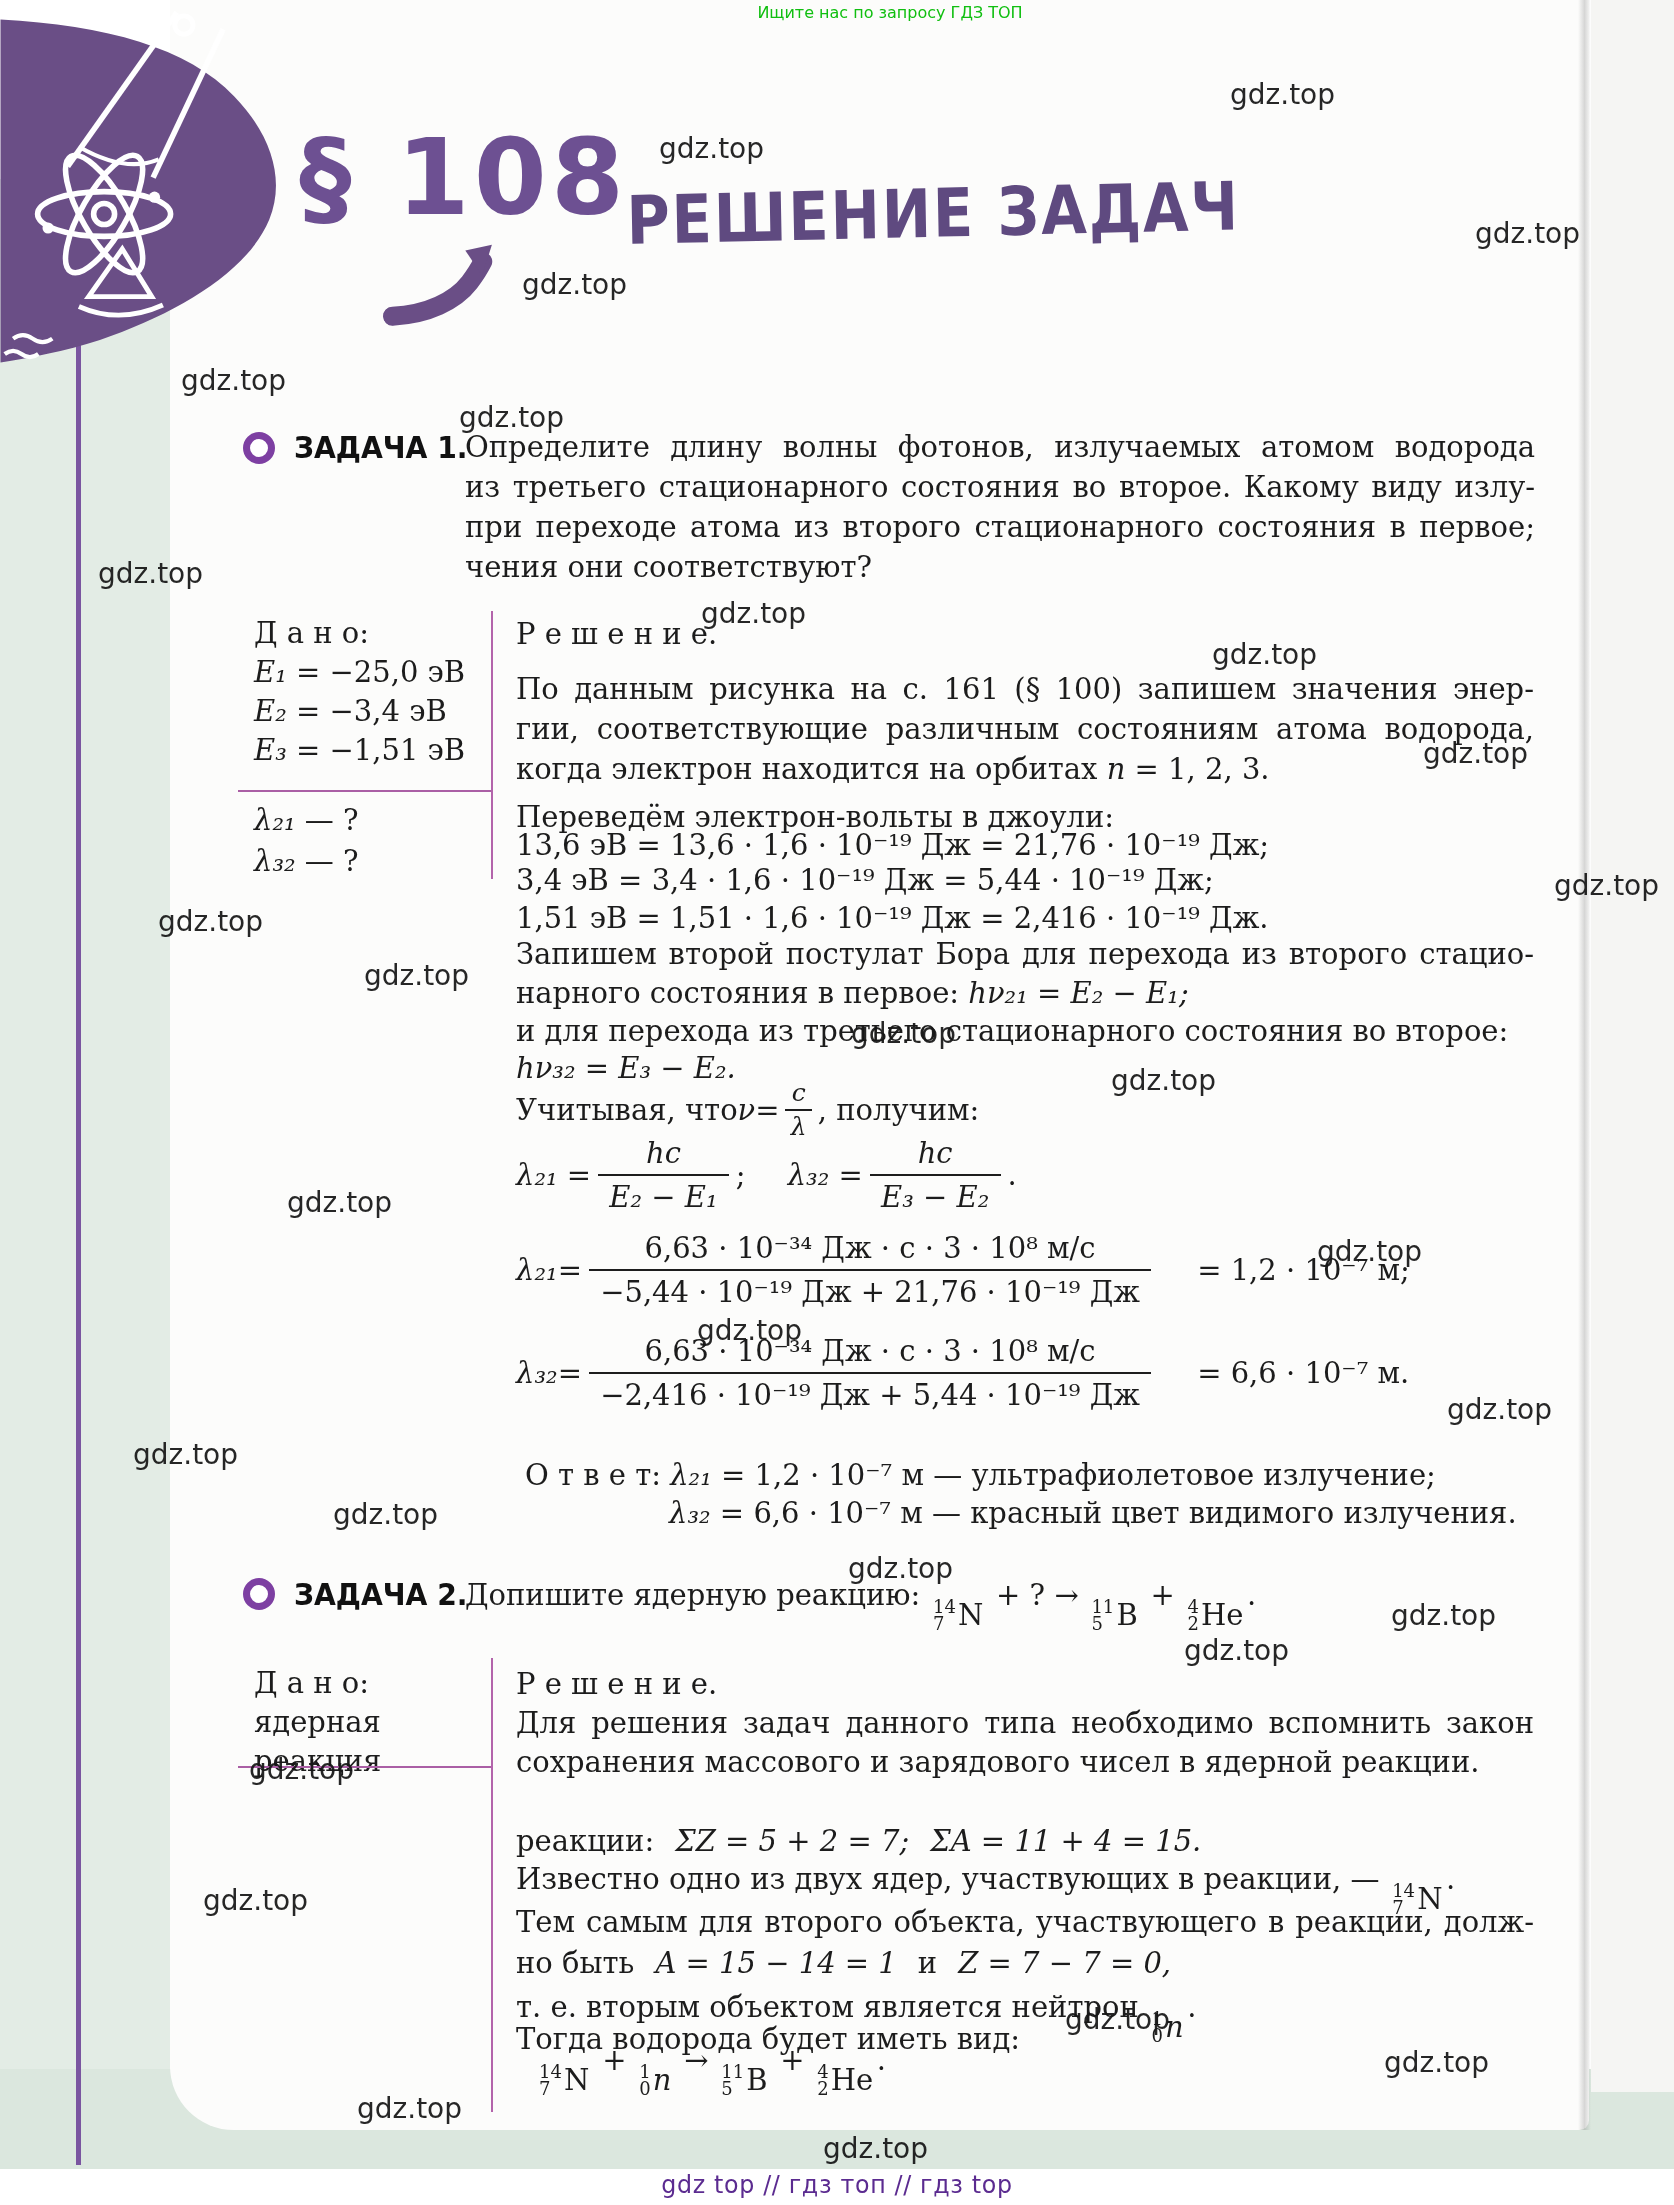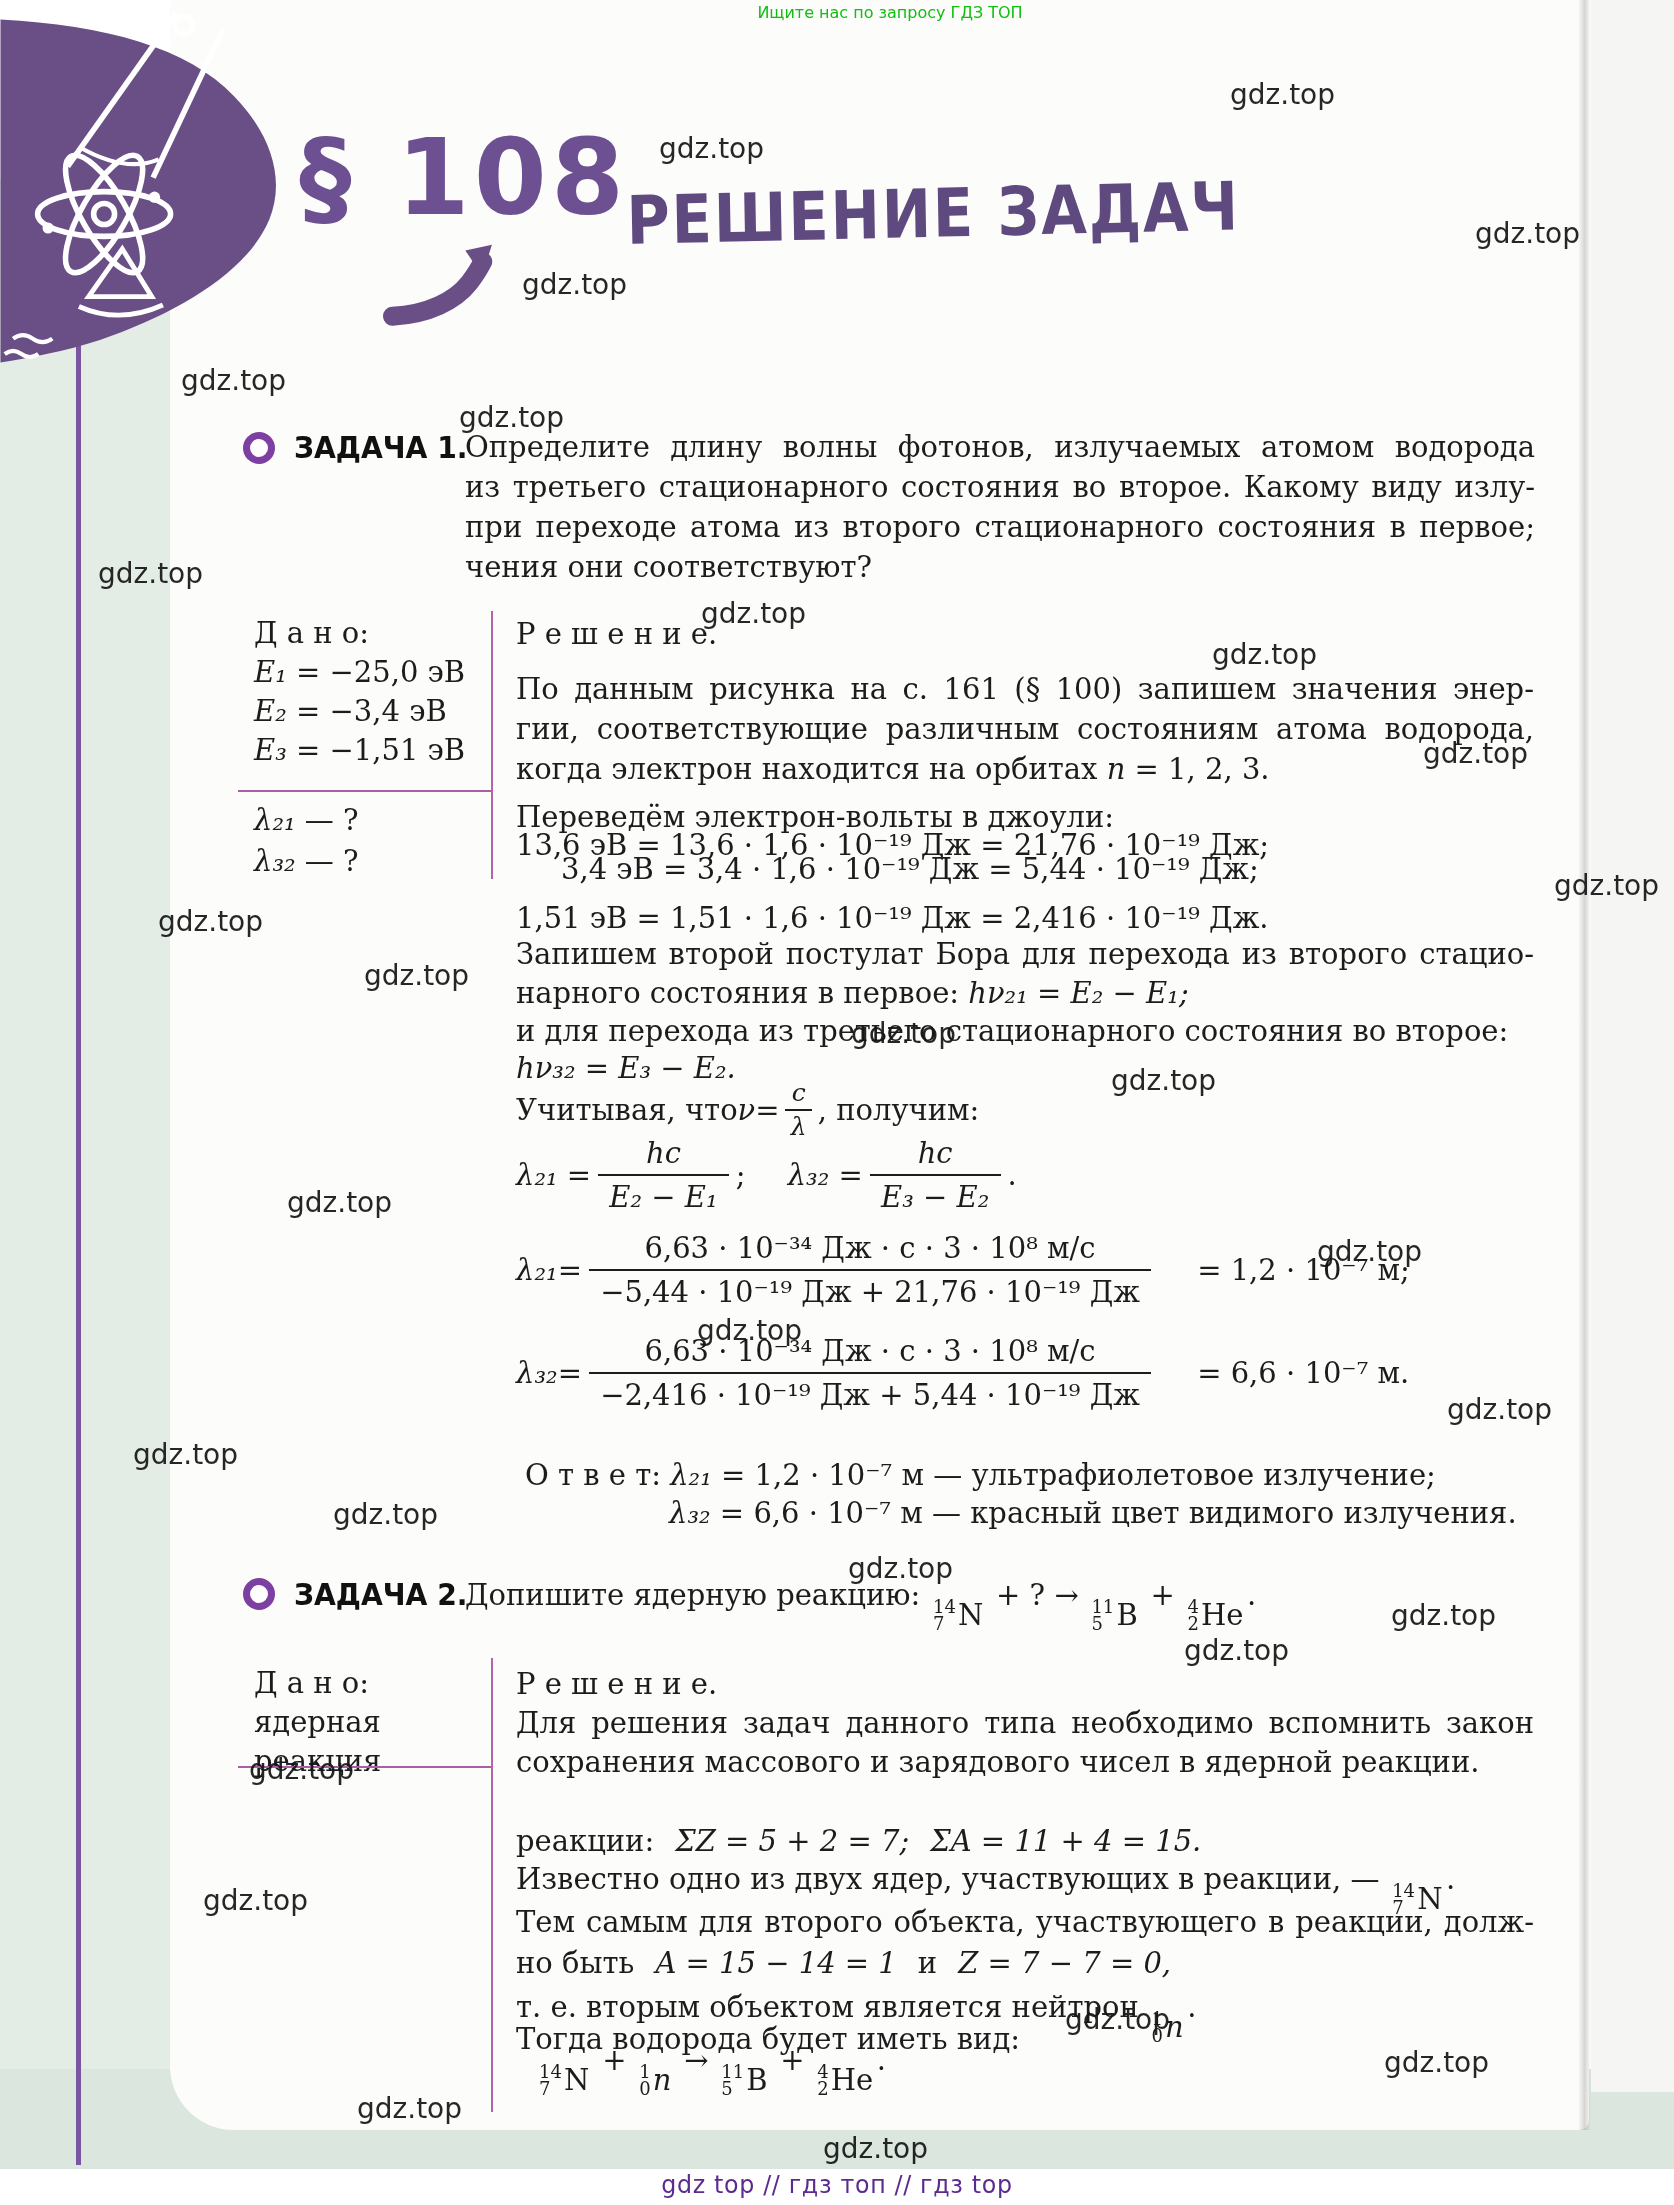--- a/index.html
+++ b/index.html
@@ -127,21 +127,21 @@
 
 <div class="abs sol body41" style="left:516px;top:614px;height:1016px;">
   <div style="top:0;" class="nw">Р е ш е н и е.</div>
   <div style="top:55px;width:1018px;" class="jfull">По данным рисунка на с. 161 (§ 100) запишем значения энер-</div>
   <div style="top:95px;width:1018px;" class="jfull">гии, соответствующие различным состояниям атома водорода,</div>
   <div style="top:135px;" class="nw">
     <span>когда электрон находится на орбитах </span><span class="it">n</span><span> = 1, 2, 3.</span>
   </div>
   <div style="top:183px;" class="nw">Переведём электрон-вольты в джоули:</div>
   <div style="top:211px;" class="nw">13,6 эВ = 13,6 · 1,6 · 10⁻¹⁹ Дж = 21,76 · 10⁻¹⁹ Дж;</div>
-  <div style="top:235px;margin-left:45px;" class="nw">3,4 эВ = 3,4 · 1,6 · 10⁻¹⁹ Дж = 5,44 · 10⁻¹⁹ Дж;</div>
+  <div style="top:246px;" class="nw">3,4 эВ = 3,4 · 1,6 · 10⁻¹⁹ Дж = 5,44 · 10⁻¹⁹ Дж;</div>
   <div style="top:284px;" class="nw">1,51 эВ = 1,51 · 1,6 · 10⁻¹⁹ Дж = 2,416 · 10⁻¹⁹ Дж.</div>
   <div style="top:320px;width:1018px;" class="jfull">Запишем второй постулат Бора для перехода из второго стацио-</div>
   <div style="top:359px;" class="nw">
     <span>нарного состояния в первое:  </span><span class="it">hν₂₁ = E₂ − E₁;</span>
   </div>
   <div style="top:397px;" class="nw">и для перехода из третьего стационарного состояния во второе:</div>
   <div style="top:434px;" class="nw it">hν₃₂ = E₃ − E₂.</div>
   <div style="top:465px;" class="eqline">
     <span>Учитывая, что </span>
       <span class="it">ν</span>

